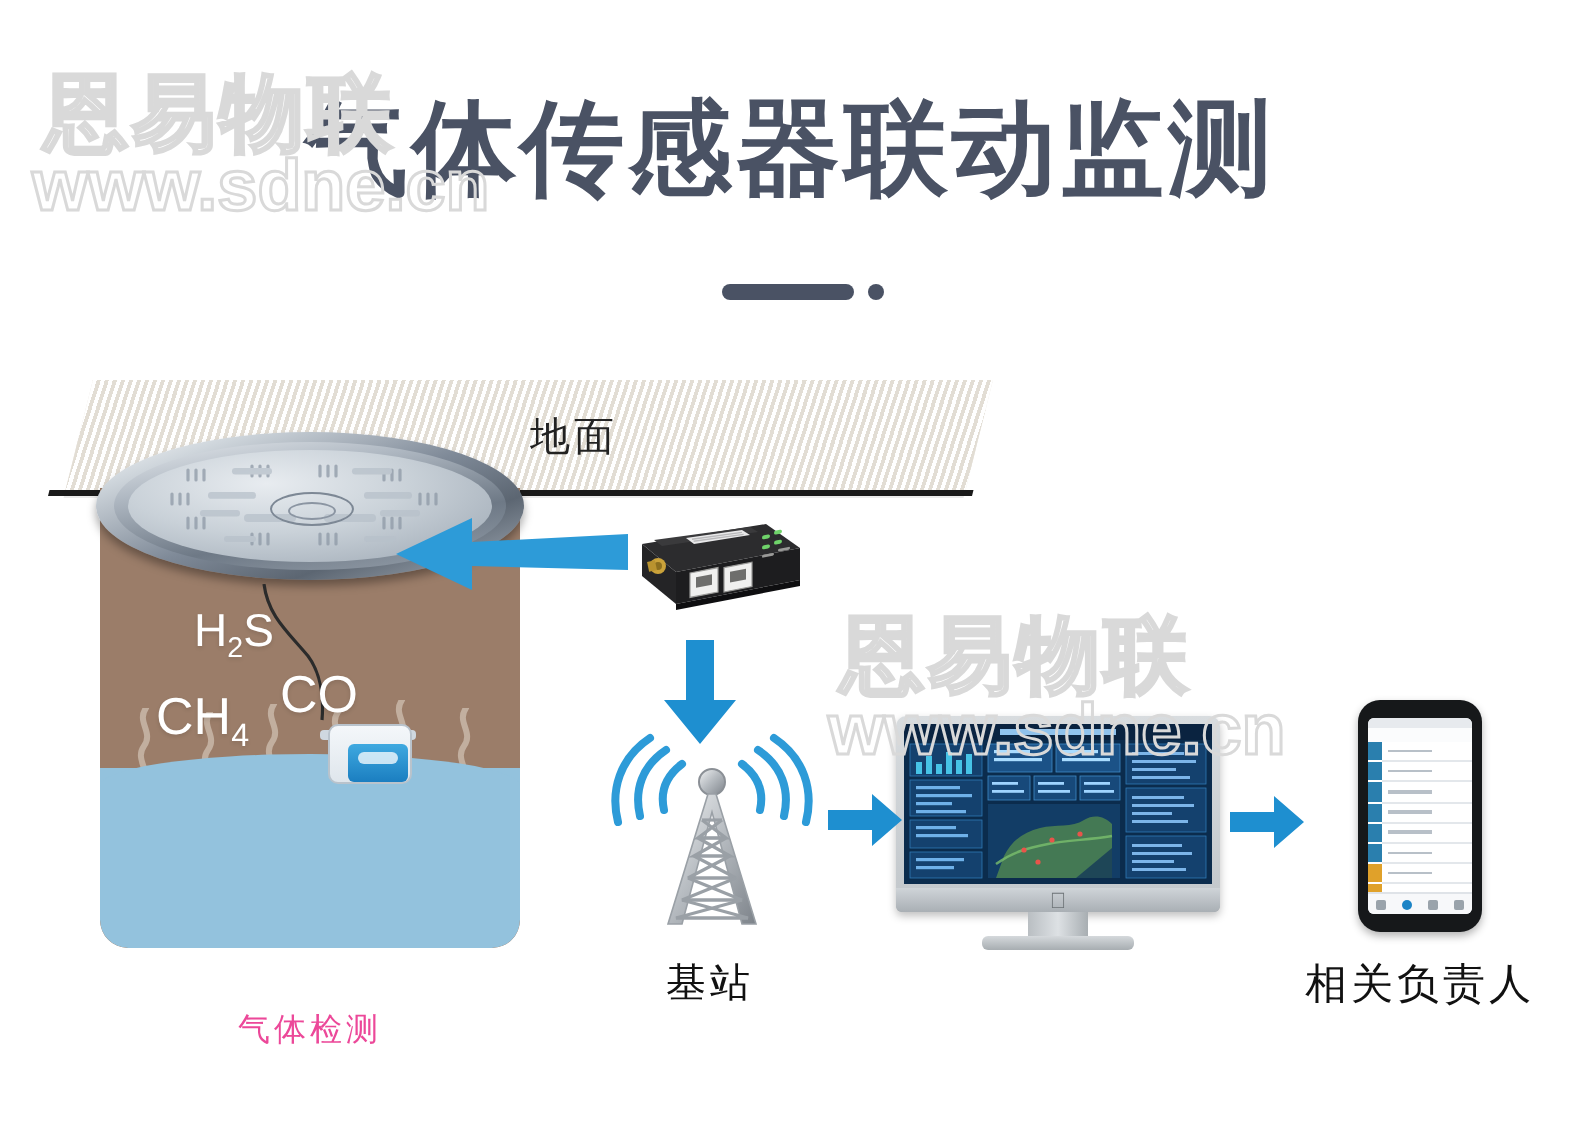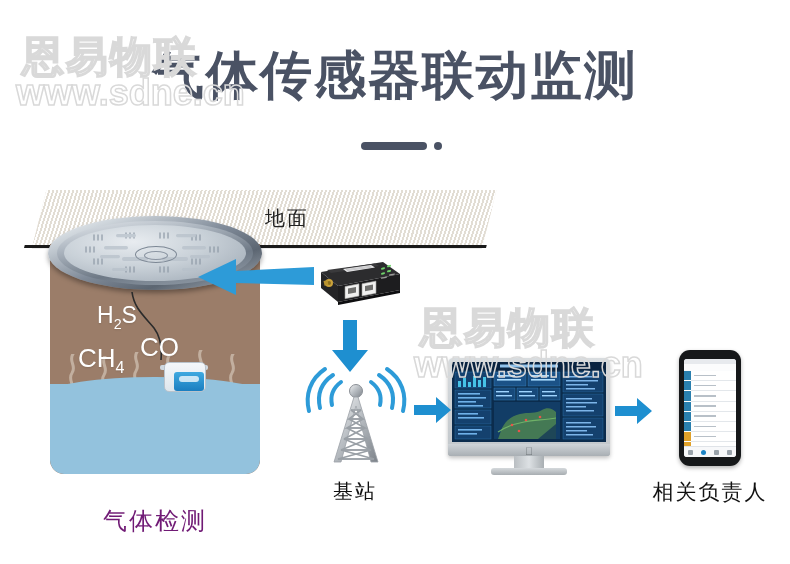--- a/index.html
+++ b/index.html
@@ -133,21 +133,21 @@
     position:absolute;color:#fff;font-family:"Liberation Sans",sans-serif;font-weight:400;z-index:4;
     text-shadow:0 1px 2px rgba(0,0,0,.12);
   }
   .gas sub{font-size:.62em;}
   #gas-h2s{left:97px;top:302px;font-size:23px;}
   #gas-co{left:140px;top:332px;font-size:26px;}
   #gas-ch4{left:78px;top:343px;font-size:26px;}
 
   #well-label{
     position:absolute;left:50px;top:505px;width:210px;text-align:center;z-index:4;
-    font-family:"DejaVu Sans",sans-serif;font-size:24px;color:#701a75;letter-spacing:2px;
+    font-family:"DejaVu Sans",sans-serif;font-size:16px;color:#ec4899;letter-spacing:2px;
   }
 
   
   #gateway{position:absolute;left:305px;top:258px;width:98px;height:62px;z-index:4;}
 
   
   #tower{position:absolute;left:300px;top:362px;width:112px;height:112px;z-index:4;}
   #tower-label{position:absolute;left:290px;top:478px;width:130px;text-align:center;z-index:4;
     font-family:"DejaVu Sans",sans-serif;font-size:20px;color:#111;letter-spacing:2px;}
 

